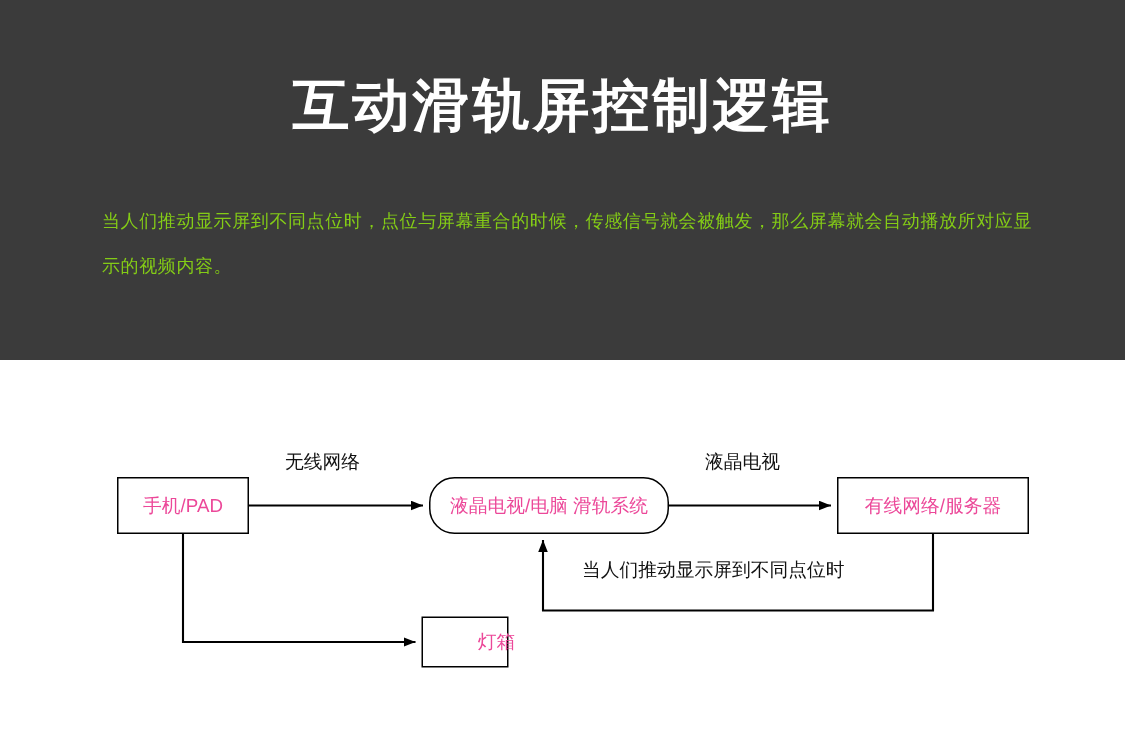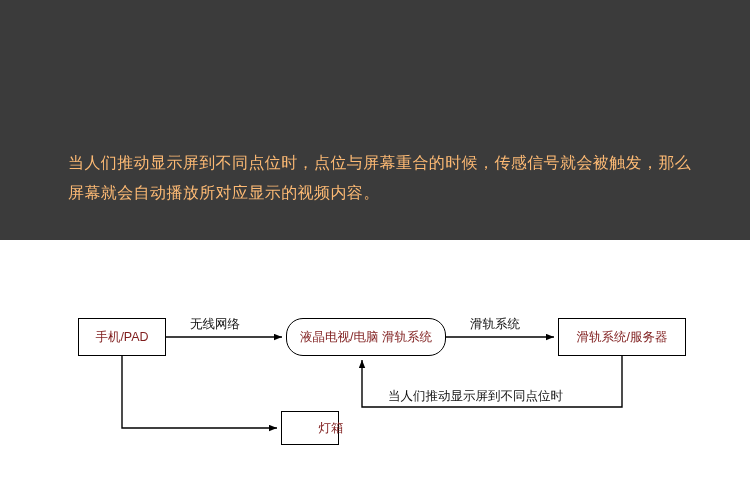--- a/index.html
+++ b/index.html
@@ -37,24 +37,24 @@
     text-align: center;
     color: #ffffff;
     font-size: 38px;
     font-weight: bold;
     letter-spacing: 2px;
     line-height: 46px;
   }
   .header-desc {
     position: absolute;
     left: 68px;
-    top: 148px;
+    top: 132px;
     width: 624px;
-    color: #fdba74;
-    font-size: 16px;
+    color: #84cc16;
+    font-size: 12px;
     line-height: 30px;
     letter-spacing: 0.4px;
   }
 
   
   .diagram {
     position: absolute;
     left: 0;
     top: 240px;
     width: 750px;
@@ -69,49 +69,49 @@
 
   .node {
     position: absolute;
     box-sizing: border-box;
     border: 1px solid #000000;
     background: #ffffff;
     display: flex;
     align-items: center;
     justify-content: center;
     font-size: 12.5px;
-    color: #7f1d1d;
+    color: #ec4899;
     white-space: nowrap;
   }
   .edge-label {
     position: absolute;
     font-size: 12.5px;
     color: #111111;
     white-space: nowrap;
-    margin-top: 16px;
   }
 
   
   #node-phone   { left: 78px;  top: 78px;  width: 88px;  height: 38px; }
   #node-tv      { left: 286px; top: 78px;  width: 160px; height: 38px; border-radius: 17px; }
   #node-server  { left: 558px; top: 78px;  width: 128px; height: 38px; }
   #node-lightbox{ left: 281px; top: 171px; width: 58px;  height: 34px; padding-left: 42px; }
 
   
   #label-wireless  { left: 190px; top: 60px; }
   #label-wired     { left: 470px; top: 60px; }
   #label-control   { left: 388px; top: 132px; }
   #label-lightmove { left: 118px; top: 152px; }
 </style>
 </head>
 <body>
 
 <div class="page">
 
   <div class="header">
+    <div class="header-title">互动滑轨屏控制逻辑</div>
     <div class="header-desc">当人们推动显示屏到不同点位时，点位与屏幕重合的时候，传感信号就会被触发，那么屏幕就会自动播放所对应显示的视频内容。</div>
   </div>
 
   <div class="diagram">
 
     <svg width="750" height="254">
       <defs>
         <marker id="arrow" markerWidth="9" markerHeight="9" refX="8" refY="3.2" orient="auto" markerUnits="userSpaceOnUse">
           <path d="M0,0 L8,3.2 L0,6.4 z" fill="#000000"></path>
         </marker>
@@ -123,25 +123,25 @@
 
       <path d="M622,116 L622,167 L362,167 L362,120" fill="none" stroke="#000000" stroke-width="1.4" marker-end="url(#arrow)"></path>
 
       <path d="M122,116 L122,188 L277,188" fill="none" stroke="#000000" stroke-width="1.4" marker-end="url(#arrow)"></path>
     </svg>
 
     <div class="node" id="node-phone">手机/PAD</div>
 
     <div class="node" id="node-tv">液晶电视/电脑  滑轨系统</div>
 
-    <div class="node" id="node-server">滑轨系统/服务器</div>
+    <div class="node" id="node-server">有线网络/服务器</div>
 
     <div class="node" id="node-lightbox">灯箱</div>
 
     <div class="edge-label" id="label-wireless">无线网络</div>
 
-    <div class="edge-label" id="label-wired">滑轨系统</div>
+    <div class="edge-label" id="label-wired">液晶电视</div>
 
     <div class="edge-label" id="label-control">当人们推动显示屏到不同点位时</div>
 
 
   </div>
 </div>
 
 </body></html>

